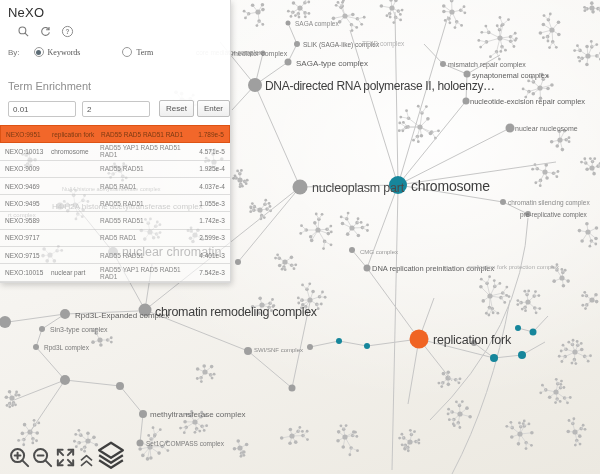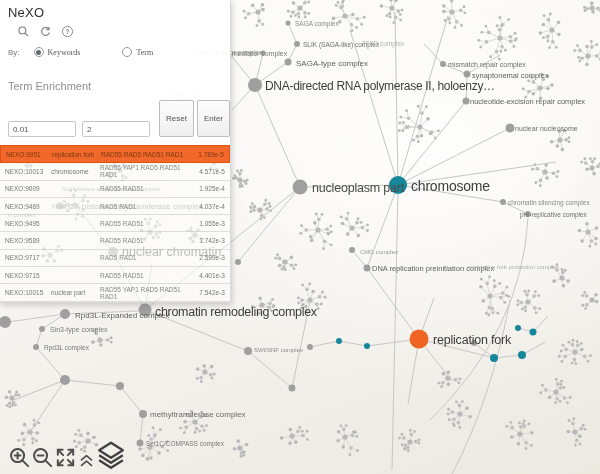--- a/index.html
+++ b/index.html
@@ -26,21 +26,21 @@
     margin:0 4px 0 14px;position:relative;background:#fff;}
   .radio.sel::after{content:"";position:absolute;left:1.5px;top:1.5px;width:5px;height:5px;border-radius:50%;background:#5c6b75;}
   .radio-label{color:#555;font-family:Liberation Serif, serif;}
   .te-heading{font-size:11px;color:#8e8e8e;margin:23px 0 4px 0;}
   textarea{width:208px;height:28px;resize:none;border:1px solid #c6c6c6;border-radius:2px;
     font-size:8px;color:#555;padding:3px 4px;font-family:inherit;background:#fff;outline:none;}
   .thresh-row{display:flex;align-items:flex-end;margin-top:8px;}
   .thresh-row input{width:58px;height:12px;border:1px solid #c6c6c6;border-radius:2px;
     font-size:8px;color:#555;padding:1px 4px;margin-right:6px;font-family:inherit;background:#fff;}
   .btn{font-size:8px;color:#555;background:linear-gradient(#fdfdfd,#efefef);
-    border:1px solid #bdbdbd;border-radius:2px;padding:13px 6px;margin-left:3px;cursor:pointer;font-family:inherit;}
+    border:1px solid #bdbdbd;border-radius:2px;padding:3px 6px;margin-left:3px;cursor:pointer;font-family:inherit;}
   
   .results{font-size:6.5px;}
   .rrow{display:flex;align-items:center;height:16.3px;padding:0 5px;
     background:rgba(255,255,255,.55);border-bottom:1px solid rgba(185,185,185,.45);cursor:pointer;}
   .rrow .c-id{width:46px;color:#777;}
   .rrow .c-term{width:49px;color:#777;}
   .rrow .c-genes{flex:1;color:#888;}
   .rrow .c-pv{width:40px;text-align:right;color:#777;}
   .rrow.sel{background:#f2672a;border:1px solid #dd5314;border-bottom:1px solid #dd5314;}
   .rrow.sel .c-id,.rrow.sel .c-term,.rrow.sel .c-genes,.rrow.sel .c-pv{color:#7c3a12;}

